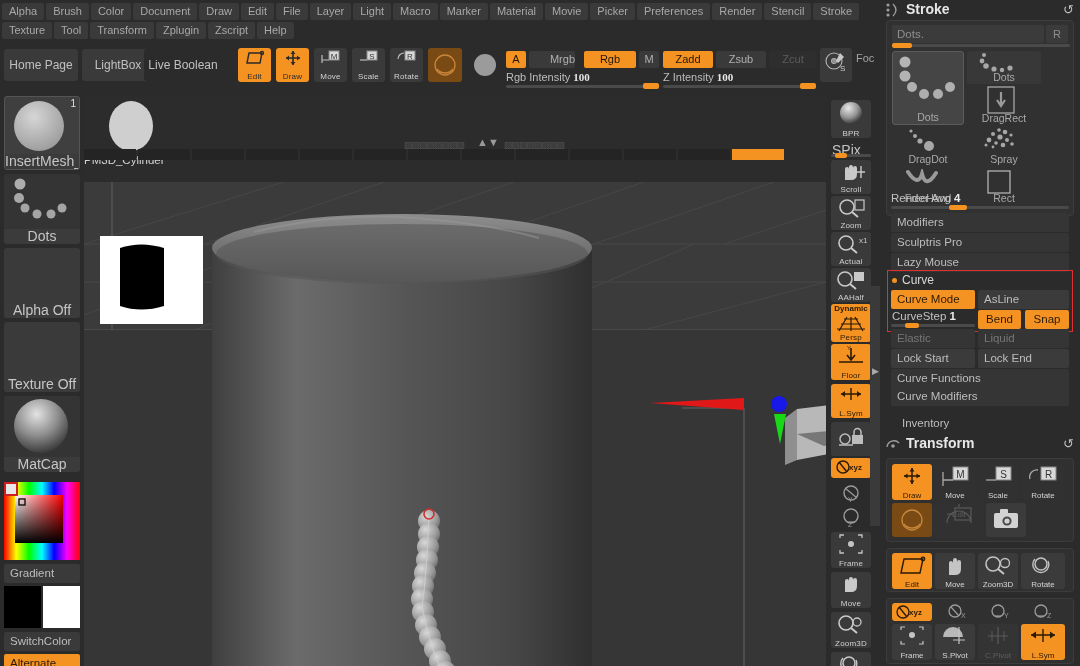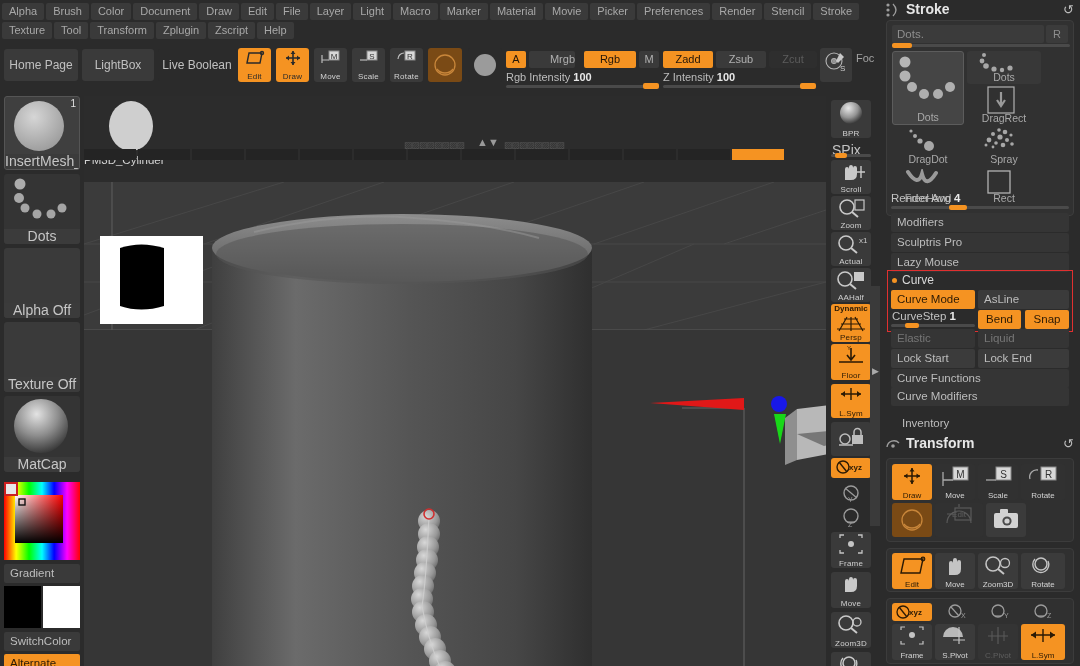--- a/index.html
+++ b/index.html
@@ -46,21 +46,21 @@
     position:absolute; top:4px; width:34px; height:34px; border-radius:3px;
   }
   .small-tog {
     position:absolute; height:17px; line-height:17px; border-radius:2px;
     text-align:center; font-size:11px; background:#3a3a3a; color:#b0b0b0;
   }
   .small-tog.on { background:#f59322; color:#241608; }
   .small-tog.dim { color:#5c5c5c; }
   .slider-wrap { position:absolute; height:18px; }
   .slider-lbl { position:absolute; left:0; top:0; font-size:11px; color:#bdbdbd; white-space:nowrap; }
-  .slider-lbl b { color:#e6e6e6; font-weight:bold; }
+  .slider-lbl b { color:#e6e6e6; font-weight:bold;font-family:Liberation Serif, serif; }
   .slider-track {
     position:absolute; left:0; bottom:1px; height:3px; background:#4a4a4a; border-radius:2px;
   }
   .slider-knob {
     position:absolute; bottom:0; width:16px; height:6px; background:#f59322; border-radius:2px;
   }
   
   #leftbar { position:absolute; left:0; top:96px; width:84px; bottom:0; background:#2b2b2b; }
   .lb-cell {
     position:absolute; left:4px; width:76px; background:#343434; border-radius:3px;
@@ -121,21 +121,21 @@
   .tf-group { position:absolute; left:6px; width:188px; background:#303030; border:1px solid #3c3c3c; border-radius:4px; }
 </style>
 </head>
 <body>
 
 <div id="menubar"><div class="menu-item">Alpha</div><div class="menu-item">Brush</div><div class="menu-item">Color</div><div class="menu-item">Document</div><div class="menu-item">Draw</div><div class="menu-item">Edit</div><div class="menu-item">File</div><div class="menu-item">Layer</div><div class="menu-item">Light</div><div class="menu-item">Macro</div><div class="menu-item">Marker</div><div class="menu-item">Material</div><div class="menu-item">Movie</div><div class="menu-item">Picker</div><div class="menu-item">Preferences</div><div class="menu-item">Render</div><div class="menu-item">Stencil</div><div class="menu-item">Stroke</div><div class="menu-item">Texture</div><div class="menu-item">Tool</div><div class="menu-item">Transform</div><div class="menu-item">Zplugin</div><div class="menu-item">Zscript</div><div class="menu-item">Help</div></div>
 
 <div id="toptoolbar">
   <div class="tb-text-btn" style="left:4px;width:74px;">Home Page</div>
   <div class="tb-text-btn" style="left:82px;width:72px;">LightBox</div>
-  <div class="tb-text-btn" style="left:158px;width:78px;background:#2b2b2b;">Live Boolean</div>
+  <div class="tb-text-btn" style="left:144px;width:78px;background:#2b2b2b;">Live Boolean</div>
 
   <div class="tb-icon-btn on" style="left:238px;">
     <span class="isvg">
       <svg width="20" height="16" viewBox="0 0 20 16">
           <path d="M2 13 L4 3 L17 3 L15 13 Z" fill="none" stroke="#2a2a2a" stroke-width="1.4"></path>
           <circle cx="17" cy="3" r="1.6" fill="none" stroke="#2a2a2a" stroke-width="1.2"></circle>
         </svg>
     </span>
     <span class="ibl">Edit</span>
   </div>

